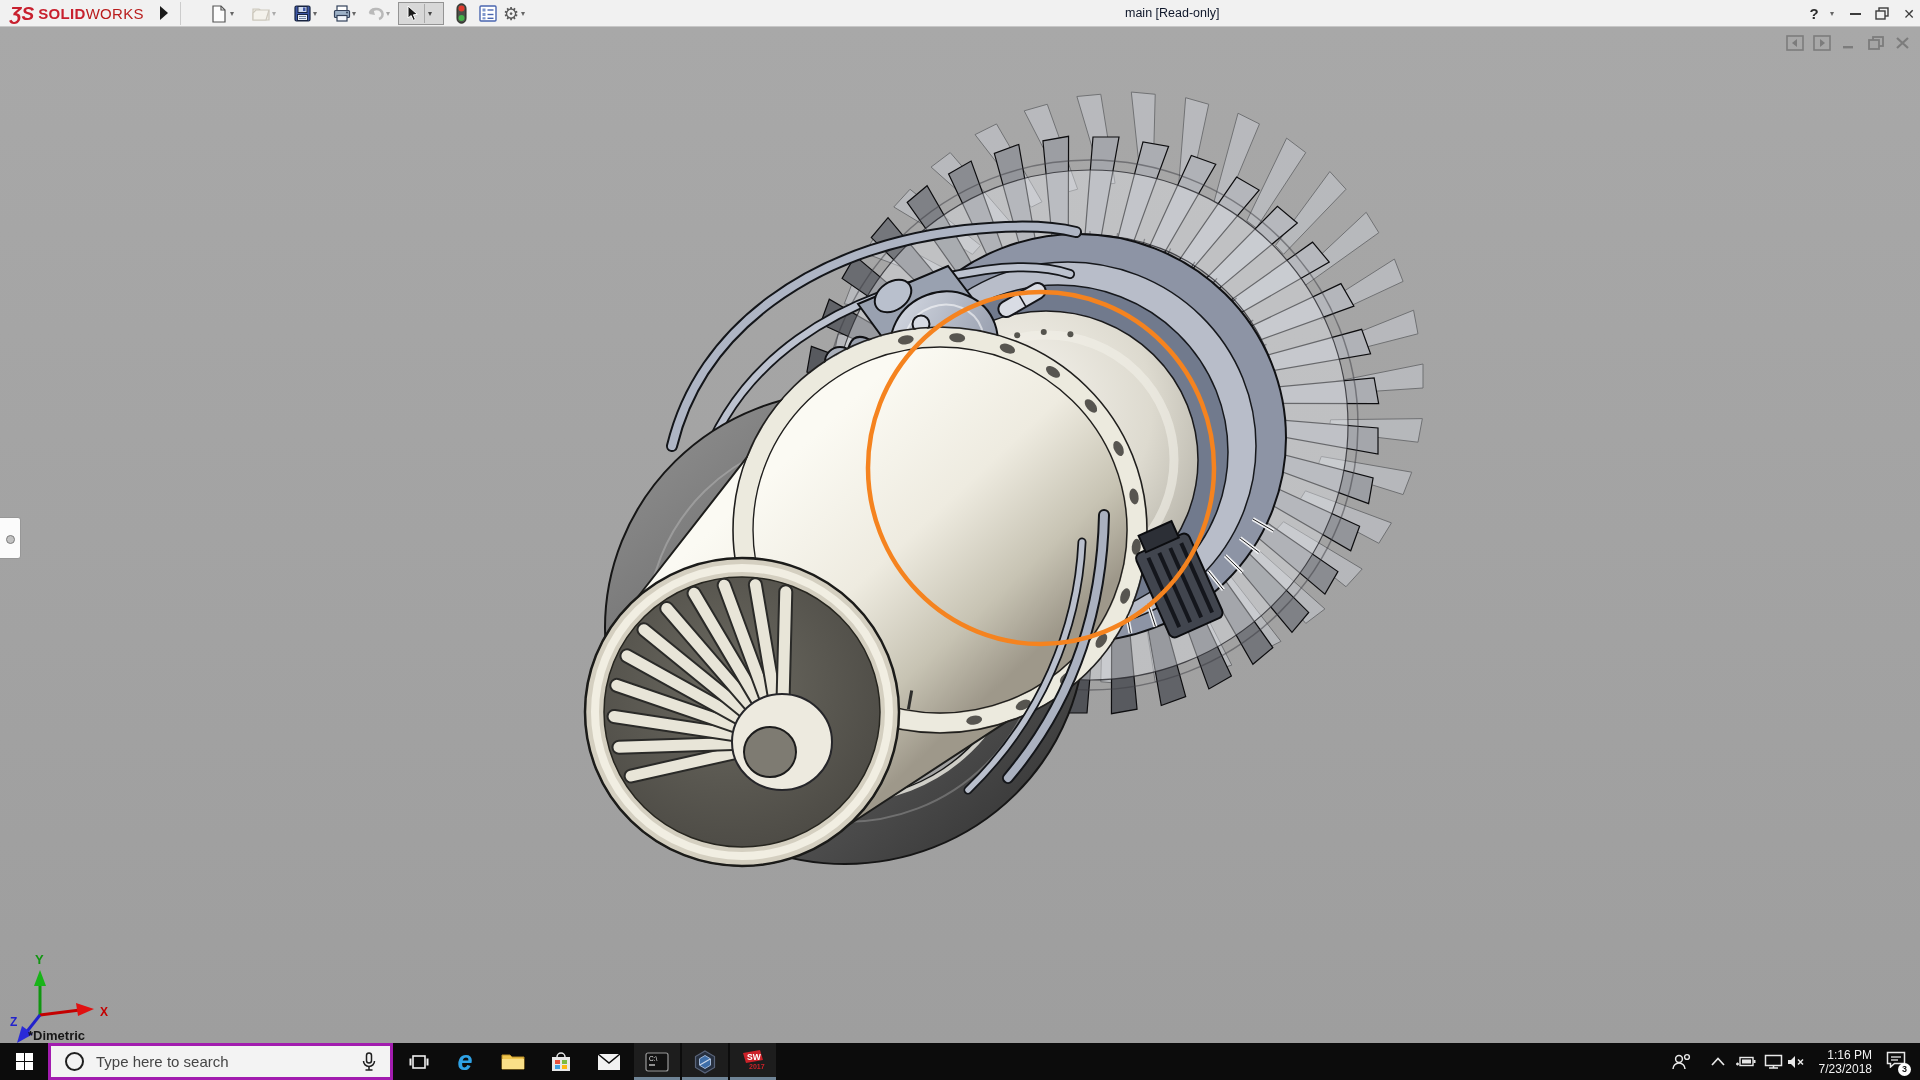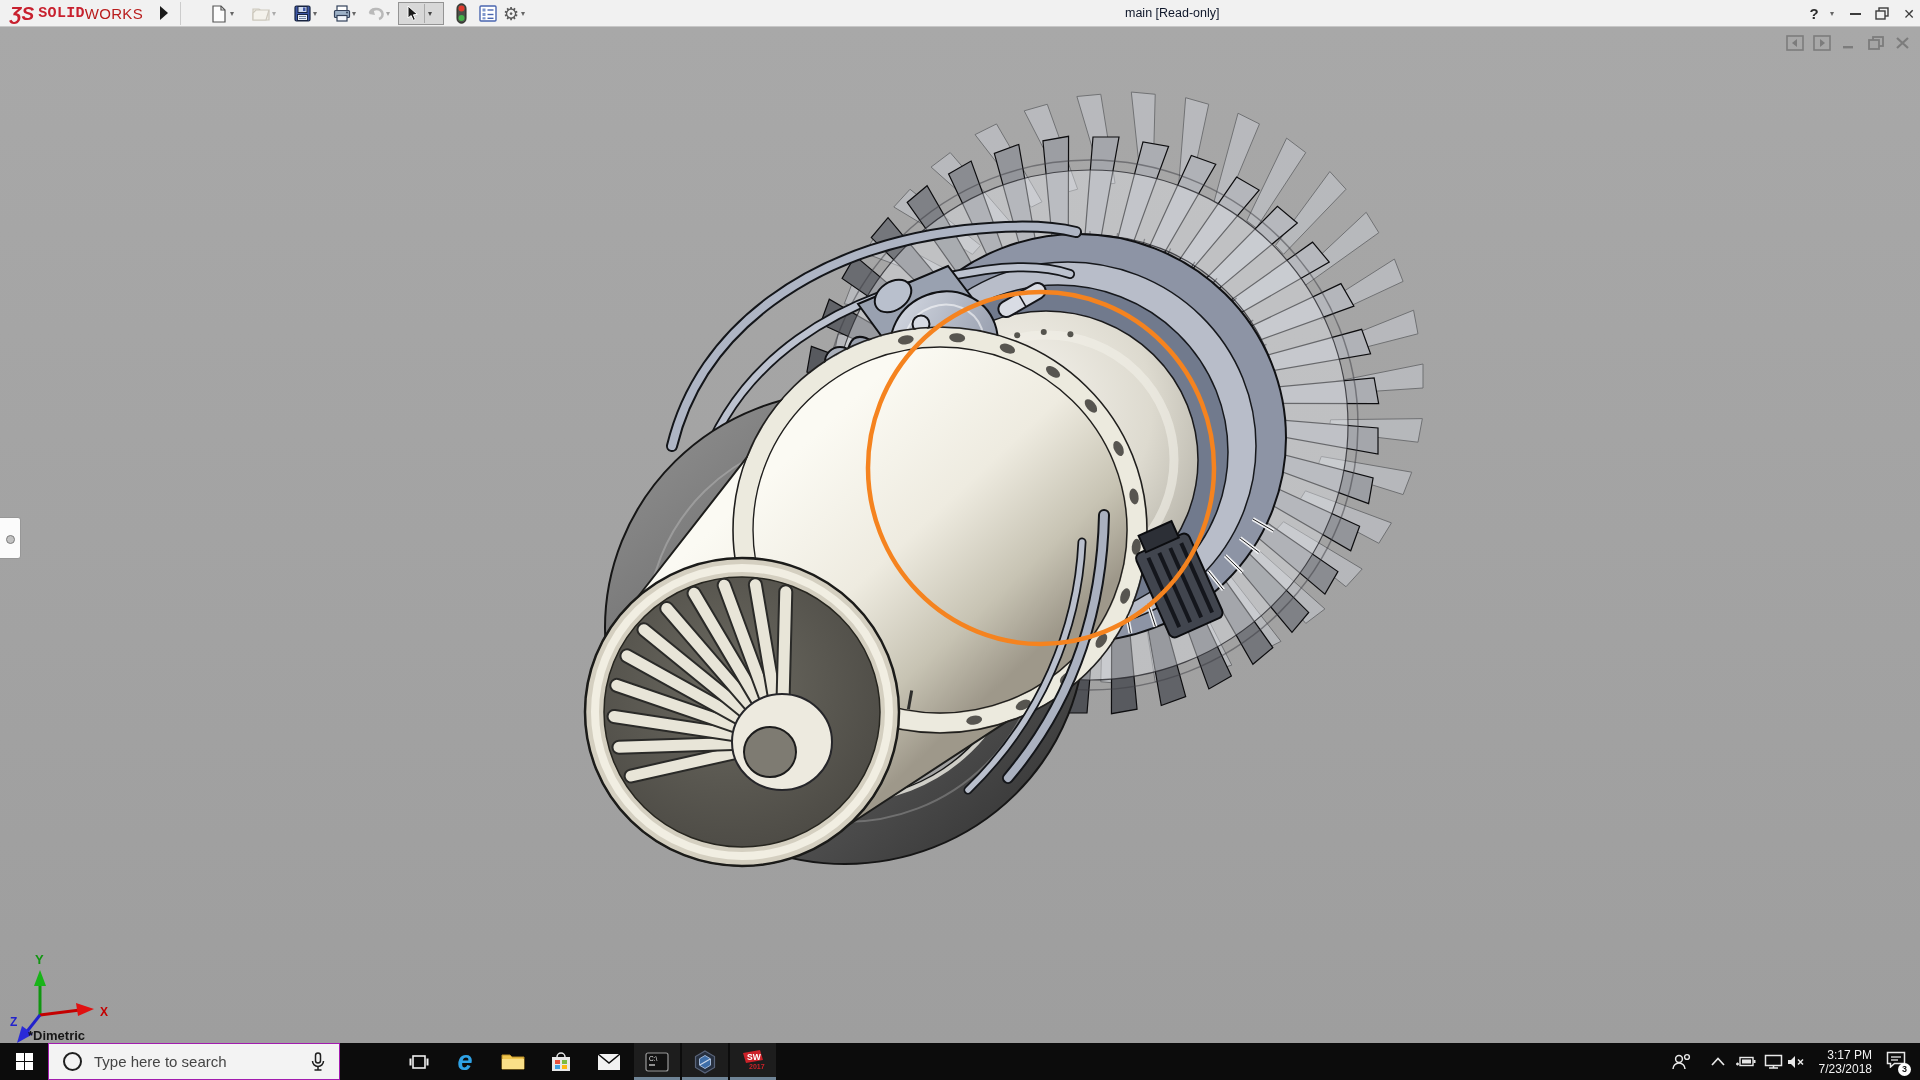--- a/index.html
+++ b/index.html
@@ -1,21 +1,21 @@
 <!DOCTYPE html>
 <html><head>
 <meta charset="utf-8">
 <style>
   html,body{margin:0;padding:0;width:1920px;height:1080px;overflow:hidden;
     font-family:"Liberation Sans",sans-serif;background:#a4a4a4;}
   .titlebar{position:absolute;left:0;top:0;width:1920px;height:27px;background:#f1f1f1;
     border-bottom:1px solid #c7c7c7;box-sizing:border-box;}
   .logo{position:absolute;left:10px;top:0;height:27px;display:flex;align-items:center;}
   .logo-glyph{font-size:19px;font-weight:bold;font-style:italic;color:#c8202e;margin-right:4px;}
-  .logo-solid{font-size:15px;font-weight:700;color:#c8202e;letter-spacing:.3px;font-family:Liberation Mono, monospace;}
+  .logo-solid{font-size:15px;font-weight:700;color:#c8202e;letter-spacing:.3px;}
   .logo-works{font-size:15px;font-weight:300;color:#b91c1c;letter-spacing:.3px;}
   .flyout-arrow{position:absolute;left:160px;top:6px;width:0;height:0;border-left:8px solid #1a1a1a;
     border-top:7px solid transparent;border-bottom:7px solid transparent;cursor:pointer;}
   .tb-sep{position:absolute;left:180px;top:2px;width:1px;height:23px;background:#cccccc;}
   .tb-btn{position:absolute;top:3px;width:22px;height:21px;display:flex;align-items:center;justify-content:center;}
   .tb-caret{position:absolute;top:10px;width:8px;height:8px;font-size:8px;color:#666;line-height:8px;}
   .sel-box{position:absolute;left:398px;top:2px;width:46px;height:23px;background:#d8d8d8;
     border:1px solid #949494;box-sizing:border-box;display:flex;align-items:center;}
   .sel-div{width:1px;height:19px;background:#aaa;margin-left:4px;}
   .doc-title{position:absolute;left:1125px;top:0;height:27px;line-height:27px;font-size:12.5px;color:#0f172a;}
@@ -25,22 +25,22 @@
   .docwin-ctls{position:absolute;right:8px;top:8px;display:flex;gap:9px;}
   .docwin-ctls span{display:inline-block;width:18px;height:16px;}
   .side-tab{position:absolute;left:0;top:490px;width:21px;height:42px;background:#fbfbfb;
     border:1px solid #979797;border-left:none;border-radius:0 3px 3px 0;box-sizing:border-box;}
   .side-tab i{position:absolute;left:6px;top:17px;width:7px;height:7px;border-radius:50%;
     background:#c2c2c2;border:1px solid #7d7d7d;}
   .orient-label{position:absolute;left:28px;top:1001px;font-size:13px;font-weight:bold;color:#161616;}
   .triad{position:absolute;left:8px;top:915px;}
   .taskbar{position:absolute;left:0;top:1043px;width:1920px;height:37px;background:#0c0c0c;}
   .start-btn{position:absolute;left:0;top:0;width:48px;height:37px;display:flex;align-items:center;justify-content:center;}
-  .search-box{position:absolute;left:48px;top:0;width:292px;height:37px;background:#f3f3f3;
-    display:flex;align-items:center;box-sizing:border-box;border:1px solid #a21caf;}
+  .search-box{position:absolute;left:48px;top:0;width:345px;height:37px;background:#f3f3f3;
+    display:flex;align-items:center;box-sizing:border-box;border:3px solid #a21caf;}
   .search-ring{width:15px;height:15px;border:2px solid #1f1f1f;border-radius:50%;margin:0 12px 0 14px;}
   .search-text{font-size:15px;color:#454545;flex:1;}
   .tb-app{position:absolute;top:0;width:46px;height:37px;display:flex;align-items:center;justify-content:center;}
   .tb-app.running{background:rgba(255,255,255,.07);box-shadow:inset 0 -3px 0 #6f8496;}
   .tray-icon{position:absolute;top:0;height:37px;display:flex;align-items:center;justify-content:center;}
   .clock{position:absolute;left:1798px;top:0;width:74px;height:37px;display:flex;flex-direction:column;
     justify-content:center;align-items:flex-end;color:#f2f2f2;font-size:12px;line-height:14px;}
   .badge{position:absolute;right:-5px;bottom:-4px;width:13px;height:13px;border-radius:50%;background:#fff;
     color:#111;font-size:9px;line-height:13px;text-align:center;font-weight:bold;}
   svg text{font-family:"Liberation Sans",sans-serif;}
@@ -620,21 +620,21 @@
       <line x1="5" y1="14" x2="14" y2="14" stroke="#e8e8e8" stroke-width="1.5"></line>
       </svg>
   </div>
   <div class="tray-icon" style="left:1782px;width:28px">
     <svg width="18" height="14" viewBox="0 0 18 14">
         <path d="M1 5 h3 l4 -4 v12 l-4 -4 h-3 z" fill="#e8e8e8"></path>
       <path d="M11 4.5 L16 9.5 M16 4.5 L11 9.5" stroke="#e8e8e8" stroke-width="1.5"></path>
       </svg>
   </div>
   <div class="clock">
-    <span>3:17 PM</span>
+    <span>1:16 PM</span>
     <span>7/23/2018</span>
   </div>
   <div class="tray-icon" style="left:1876px;width:40px">
     <div style="position:relative">
       <svg width="20" height="17" viewBox="0 0 20 17">
         <path d="M1.5 1.5 h17 v11 h-10 l-4 3.5 v-3.5 h-3 z" fill="none" stroke="#e8e8e8" stroke-width="1.5"></path>
         <line x1="5" y1="6" x2="15" y2="6" stroke="#e8e8e8" stroke-width="1.3"></line>
         <line x1="5" y1="9" x2="12" y2="9" stroke="#e8e8e8" stroke-width="1.3"></line>
         </svg>
       <span class="badge">3</span>

